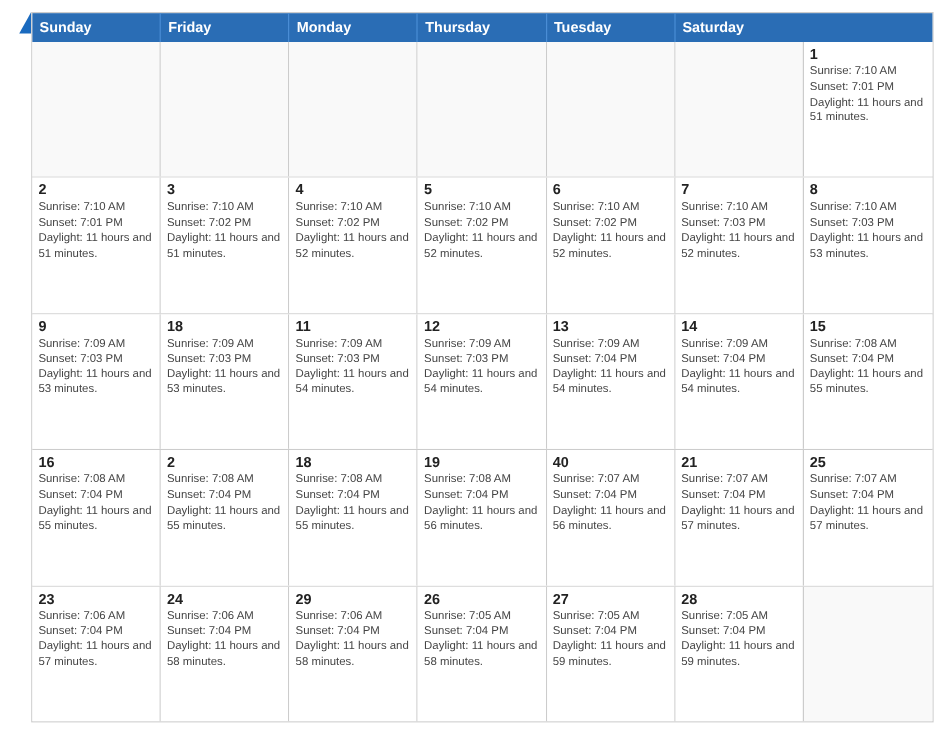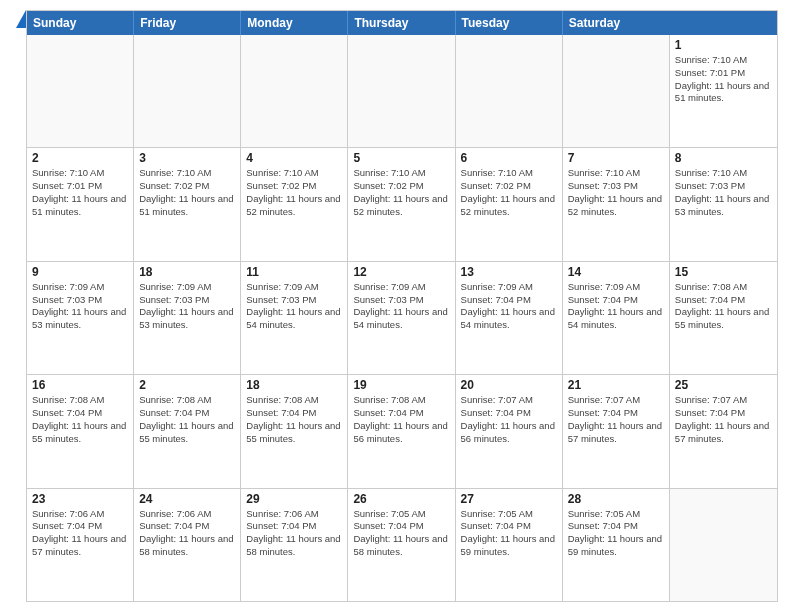--- a/index.html
+++ b/index.html
@@ -265,21 +265,21 @@
 Sunset: 7:04 PM
 Daylight: 11 hours and 55 minutes.</div>
           </div>
           <div class="cal-cell">
             <div class="day-num">19</div>
             <div class="day-info" style="white-space: pre-line;">Sunrise: 7:08 AM
 Sunset: 7:04 PM
 Daylight: 11 hours and 56 minutes.</div>
           </div>
           <div class="cal-cell">
-            <div class="day-num">20</div>
+            <div class="day-num">40</div>
             <div class="day-info" style="white-space: pre-line;">Sunrise: 7:07 AM
 Sunset: 7:04 PM
 Daylight: 11 hours and 56 minutes.</div>
           </div>
           <div class="cal-cell">
             <div class="day-num">21</div>
             <div class="day-info" style="white-space: pre-line;">Sunrise: 7:07 AM
 Sunset: 7:04 PM
 Daylight: 11 hours and 57 minutes.</div>
           </div>

